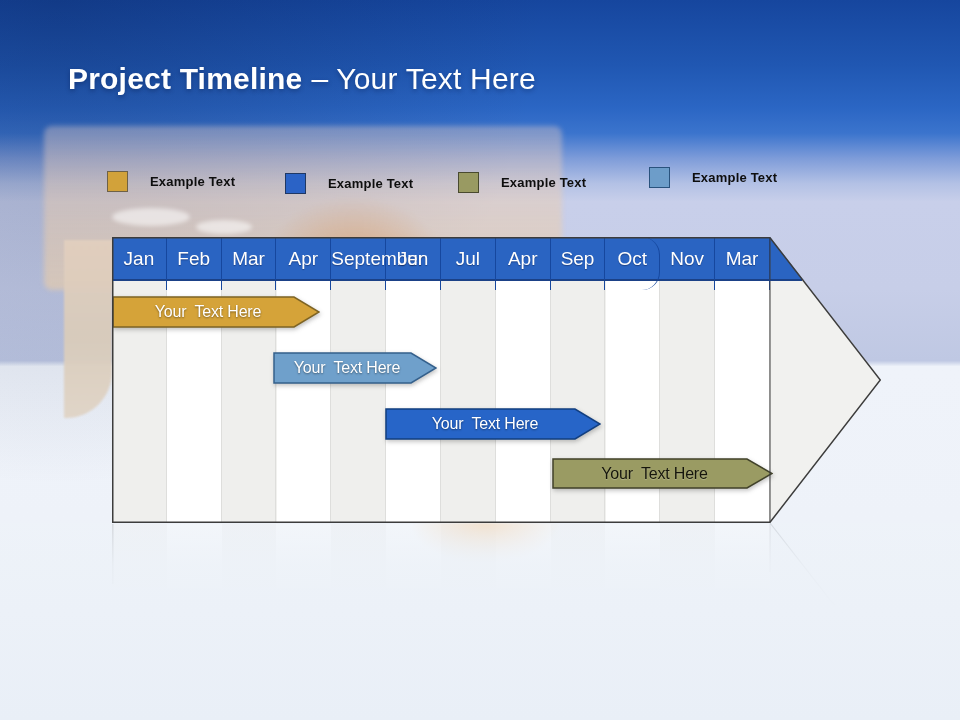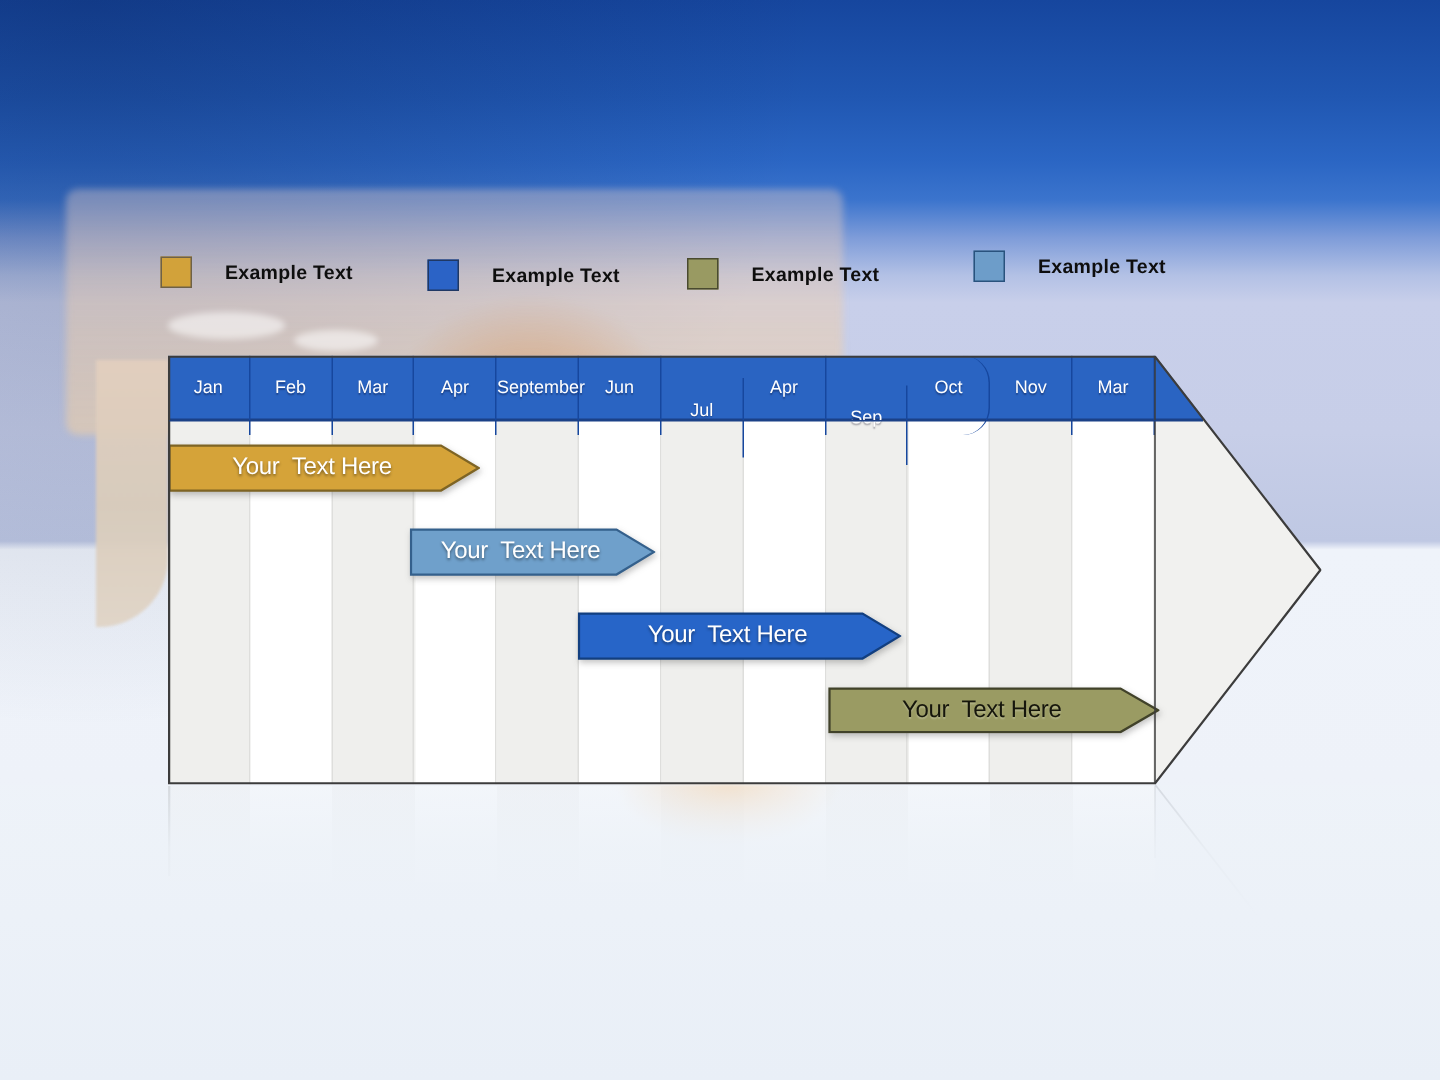--- a/index.html
+++ b/index.html
@@ -59,21 +59,21 @@
     clip-path:polygon(0 0, 658px 0, 769px 143px, 658px 286px, 0 286px);
   }
   .stripes{position:absolute;left:0;top:43px;width:658px;height:243px;}
   .stripe{position:absolute;top:0;height:100%;box-shadow:inset -1px 0 0 #DEDEDC;}
   .month-header{
     position:absolute;left:0;top:0;width:740px;height:43px;display:flex;
     box-sizing:border-box;border-bottom:1px solid #1B4187;
   }
   .month-cell{
     height:53px;line-height:43px;text-align:center;flex:none;box-sizing:border-box;
-    color:#fff;font-size:12px;text-shadow:0 1px 1px rgba(0,0,30,.35);
+    color:#fff;font-size:19px;text-shadow:0 1px 1px rgba(0,0,30,.35);
   }
   .bars{position:absolute;left:0;top:0;width:100%;height:100%;}
   .bar{position:absolute;filter:drop-shadow(1px 2px 2px rgba(40,40,40,.28));}
   .bar svg{position:absolute;left:0;top:0;display:block;}
   .bar-label{
     position:absolute;inset:0;padding-right:16px;box-sizing:border-box;
     display:flex;align-items:center;justify-content:center;
     font-size:16px;letter-spacing:-.2px;white-space:pre;
     text-shadow:0 1px 2px rgba(0,0,0,.45);
   }
@@ -103,20 +103,21 @@
 
 <div class="slide">
   <div class="bg"></div>
   <div class="bg-vignette"></div>
 
   <div class="photo-upper"></div>
   <div class="photo-oval o1"></div>
   <div class="photo-oval o2"></div>
   <div class="photo-cube-left"></div>
 
+  <h1 class="title"><span class="t-bold">Project Timeline</span><span class="t-rest">– Your Text Here</span></h1>
 
   <div class="legend" id="legend">
     <div class="legend-item" style="left: 107px; top: 171px;">
       <span class="swatch" style="background: rgb(210, 162, 58); border-color: rgb(110, 97, 71);"></span>
       <span class="legend-label">Example Text</span>
     </div>
 
     <div class="legend-item" style="left: 285px; top: 173px;">
       <span class="swatch" style="background: rgb(43, 99, 198); border-color: rgb(31, 56, 100);"></span>
       <span class="legend-label">Example Text</span>
@@ -157,23 +158,23 @@
         <div class="stripe" style="left: 548.333px; width: 54.8333px; background: rgb(239, 239, 237);"></div>
         <div class="stripe" style="left: 603.167px; width: 54.8333px; background: rgb(255, 255, 255);"></div>
       </div>
     <div class="month-header" id="monthHeader" style="background: rgb(42, 100, 194);">
         <div class="month-cell" style="width: 54.8333px; border-right: 1.5px solid rgb(22, 71, 158);">Jan</div>
         <div class="month-cell" style="width: 54.8333px; border-right: 1.5px solid rgb(22, 71, 158);">Feb</div>
         <div class="month-cell" style="width: 54.8333px; border-right: 1.5px solid rgb(22, 71, 158);">Mar</div>
         <div class="month-cell" style="width: 54.8333px; border-right: 1.5px solid rgb(22, 71, 158);">Apr</div>
         <div class="month-cell" style="width: 54.8333px; border-right: 1.5px solid rgb(22, 71, 158);">September</div>
         <div class="month-cell" style="width: 54.8333px; border-right: 1.5px solid rgb(22, 71, 158);">Jun</div>
-        <div class="month-cell" style="width: 54.8333px; border-right: 1.5px solid rgb(22, 71, 158); margin-top: 15px;">Jul</div>
+        <div class="month-cell" style="width: 54.8333px; border-right: 1.5px solid rgb(22, 71, 158);">Jul</div>
         <div class="month-cell" style="width: 54.8333px; border-right: 1.5px solid rgb(22, 71, 158);">Apr</div>
-        <div class="month-cell" style="width: 54.8333px; border-right: 1.5px solid rgb(22, 71, 158); margin-top: 20px;">Sep</div>
+        <div class="month-cell" style="width: 54.8333px; border-right: 1.5px solid rgb(22, 71, 158);">Sep</div>
         <div class="month-cell" style="width: 54.8333px; border-right: 1.5px solid rgb(22, 71, 158); border-radius: 18px;">Oct</div>
         <div class="month-cell" style="width: 54.8333px; border-right: 1.5px solid rgb(22, 71, 158);">Nov</div>
         <div class="month-cell" style="width: 54.8333px; border-right: 1.5px solid rgb(22, 71, 158);">Mar</div>
       </div>
     <div class="bars" id="bars">
         <div class="bar" style="left: 0px; top: 59px; width: 208px; height: 32px;">
           <svg width="208" height="32">
             <polygon points="1,1 182,1 207,16 182,31 1,31" fill="#D5A339" stroke="#7E6424" stroke-width="1.5"></polygon>
           </svg>
           <span class="bar-label" style="color: rgb(255, 255, 255);">Your  Text Here</span>

